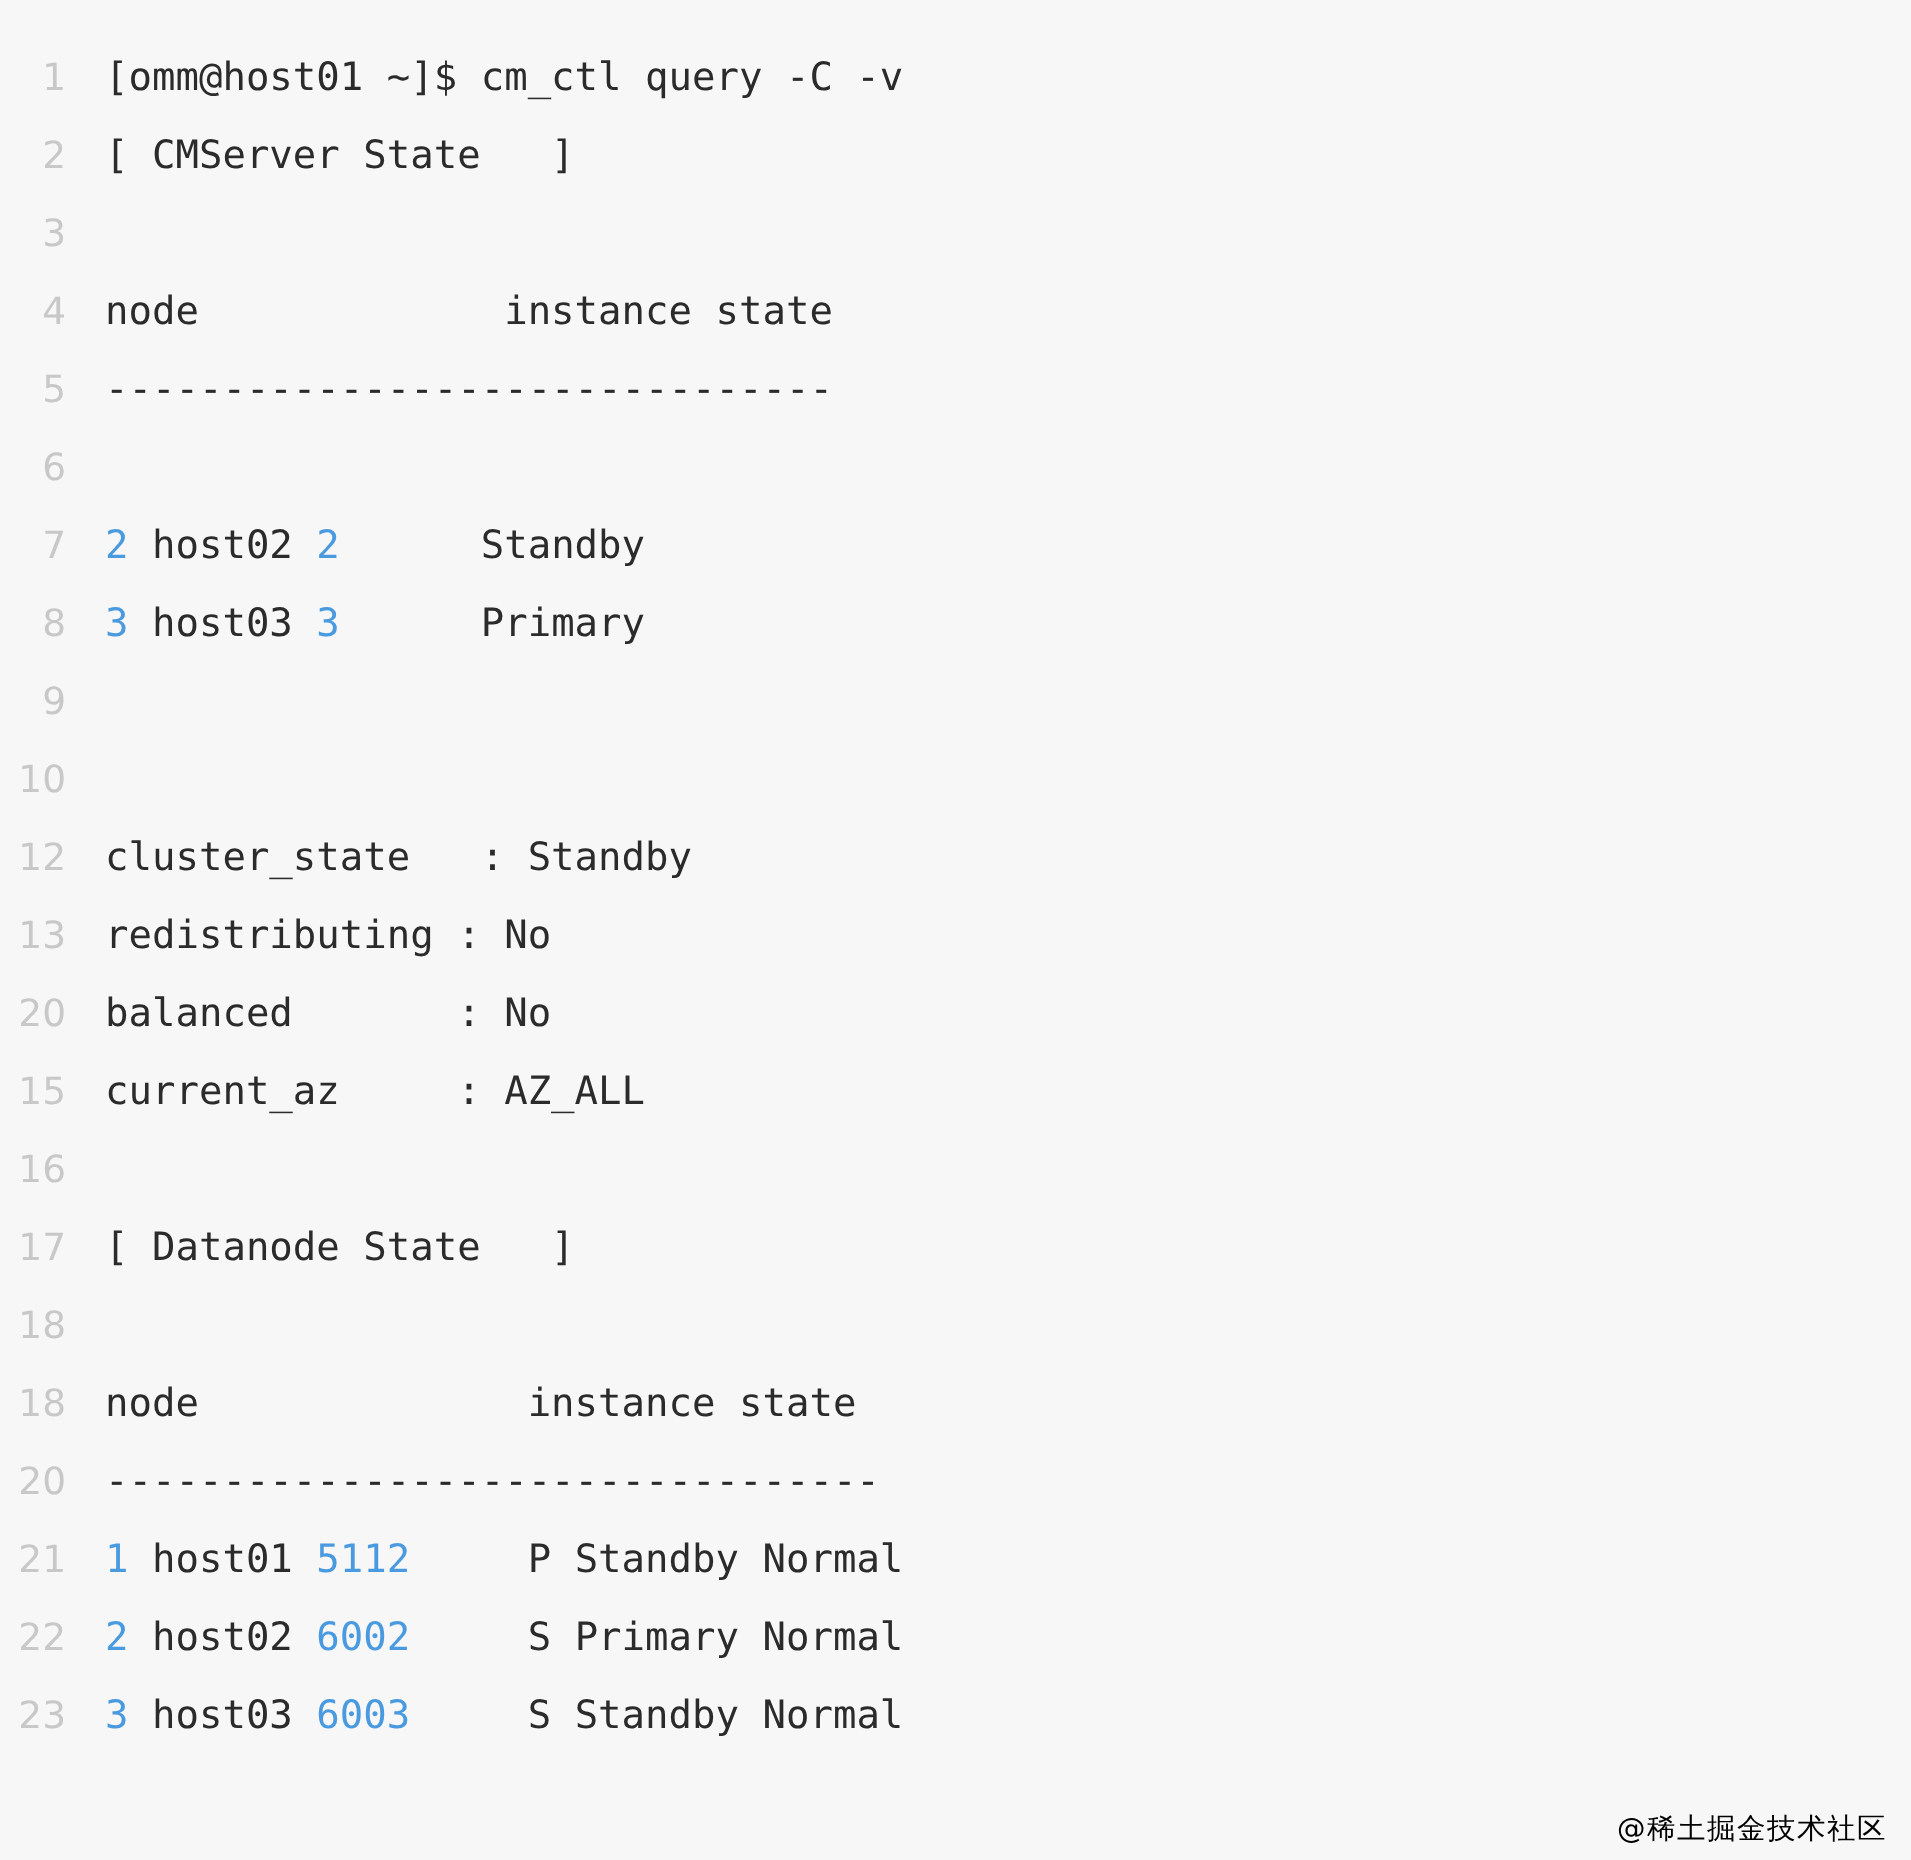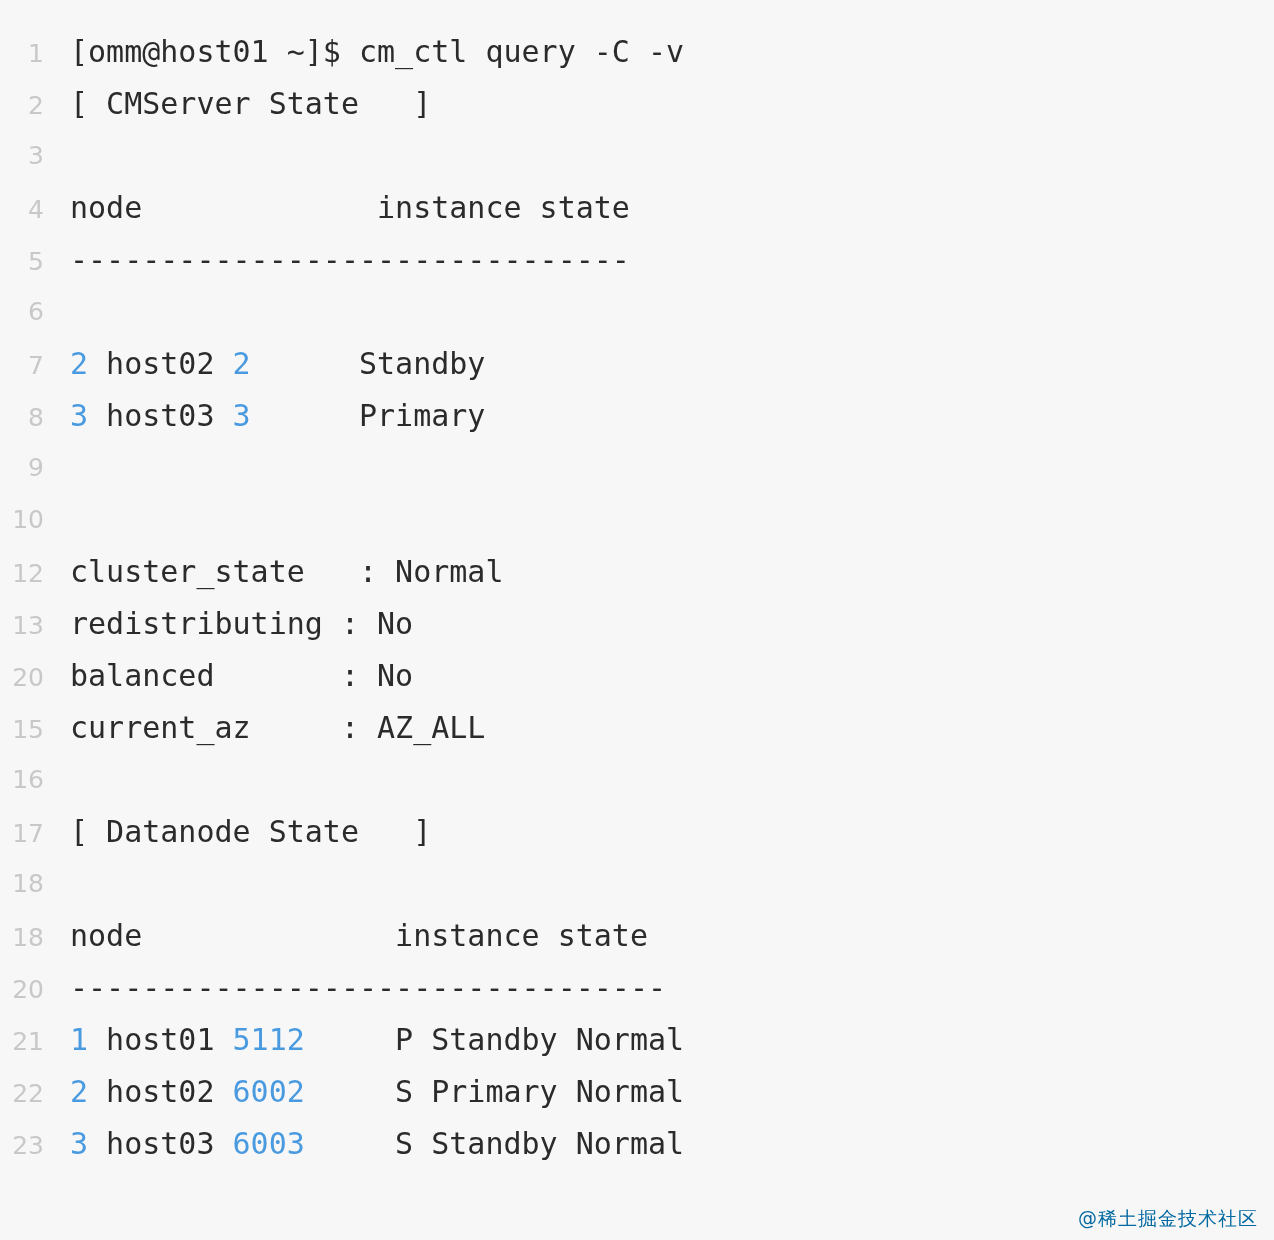--- a/index.html
+++ b/index.html
@@ -35,38 +35,38 @@
     text-align: right;
     color: #c8c8c8;
     font-size: 25px;
     font-family: "DejaVu Sans", "Liberation Sans", sans-serif;
     font-weight: 400;
     user-select: none;
     padding-right: 0;
   }
   .content {
     padding-left: 26px;
-    font-size: 30px;
+    font-size: 26px;
     letter-spacing: 0px;
     color: #2b2b2b;
     white-space: pre;
     font-family: "DejaVu Sans Mono", "Liberation Mono", monospace;
     font-weight: 400;
   }
   .num {
     color: #4a9ae0;
   }
   .plain {
     color: #2b2b2b;
   }
   .watermark {
     position: absolute;
     right: 16px;
     bottom: 8px;
-    color: #0369a1;
+    color: #000000;
     font-size: 19px;
     font-family: "DejaVu Sans", "Liberation Sans", sans-serif;
     letter-spacing: 1px;
     user-select: none;
   }
 </style>
 </head>
 <body>
 
 <div id="terminal">
@@ -74,21 +74,21 @@
       <div class="code-line"><div class="gutter">1</div><div class="content"><span class="plain">[omm@host01 ~]$ cm_ctl query -C -v</span></div></div>
       <div class="code-line"><div class="gutter">2</div><div class="content"><span class="plain">[ CMServer State   ]</span></div></div>
       <div class="code-line"><div class="gutter">3</div><div class="content"><span class="plain"></span></div></div>
       <div class="code-line"><div class="gutter">4</div><div class="content"><span class="plain">node             instance state</span></div></div>
       <div class="code-line"><div class="gutter">5</div><div class="content"><span class="plain">-------------------------------</span></div></div>
       <div class="code-line"><div class="gutter">6</div></div>
       <div class="code-line"><div class="gutter">7</div><div class="content"><span class="num">2</span><span class="plain"> host02 </span><span class="num">2</span><span class="plain">      Standby</span></div></div>
       <div class="code-line"><div class="gutter">8</div><div class="content"><span class="num">3</span><span class="plain"> host03 </span><span class="num">3</span><span class="plain">      Primary</span></div></div>
       <div class="code-line"><div class="gutter">9</div><div class="content"><span class="plain"></span></div></div>
       <div class="code-line"><div class="gutter">10</div></div>
-      <div class="code-line"><div class="gutter">12</div><div class="content"><span class="plain">cluster_state   : Normal</span></div></div>
+      <div class="code-line"><div class="gutter">12</div><div class="content"><span class="plain">cluster_state   : Standby</span></div></div>
       <div class="code-line"><div class="gutter">13</div><div class="content"><span class="plain">redistributing : No</span></div></div>
       <div class="code-line"><div class="gutter">20</div><div class="content"><span class="plain">balanced       : No</span></div></div>
       <div class="code-line"><div class="gutter">15</div><div class="content"><span class="plain">current_az     : AZ_ALL</span></div></div>
       <div class="code-line"><div class="gutter">16</div><div class="content"><span class="plain"></span></div></div>
       <div class="code-line"><div class="gutter">17</div><div class="content"><span class="plain">[ Datanode State   ]</span></div></div>
       <div class="code-line"><div class="gutter">18</div><div class="content"><span class="plain"></span></div></div>
       <div class="code-line"><div class="gutter">18</div><div class="content"><span class="plain">node              instance state</span></div></div>
       <div class="code-line"><div class="gutter">20</div><div class="content"><span class="plain">---------------------------------</span></div></div>
       <div class="code-line"><div class="gutter">21</div><div class="content"><span class="num">1</span><span class="plain"> host01 </span><span class="num">5112</span><span class="plain">     P Standby Normal</span></div></div>
       <div class="code-line"><div class="gutter">22</div><div class="content"><span class="num">2</span><span class="plain"> host02 </span><span class="num">6002</span><span class="plain">     S Primary Normal</span></div></div>

